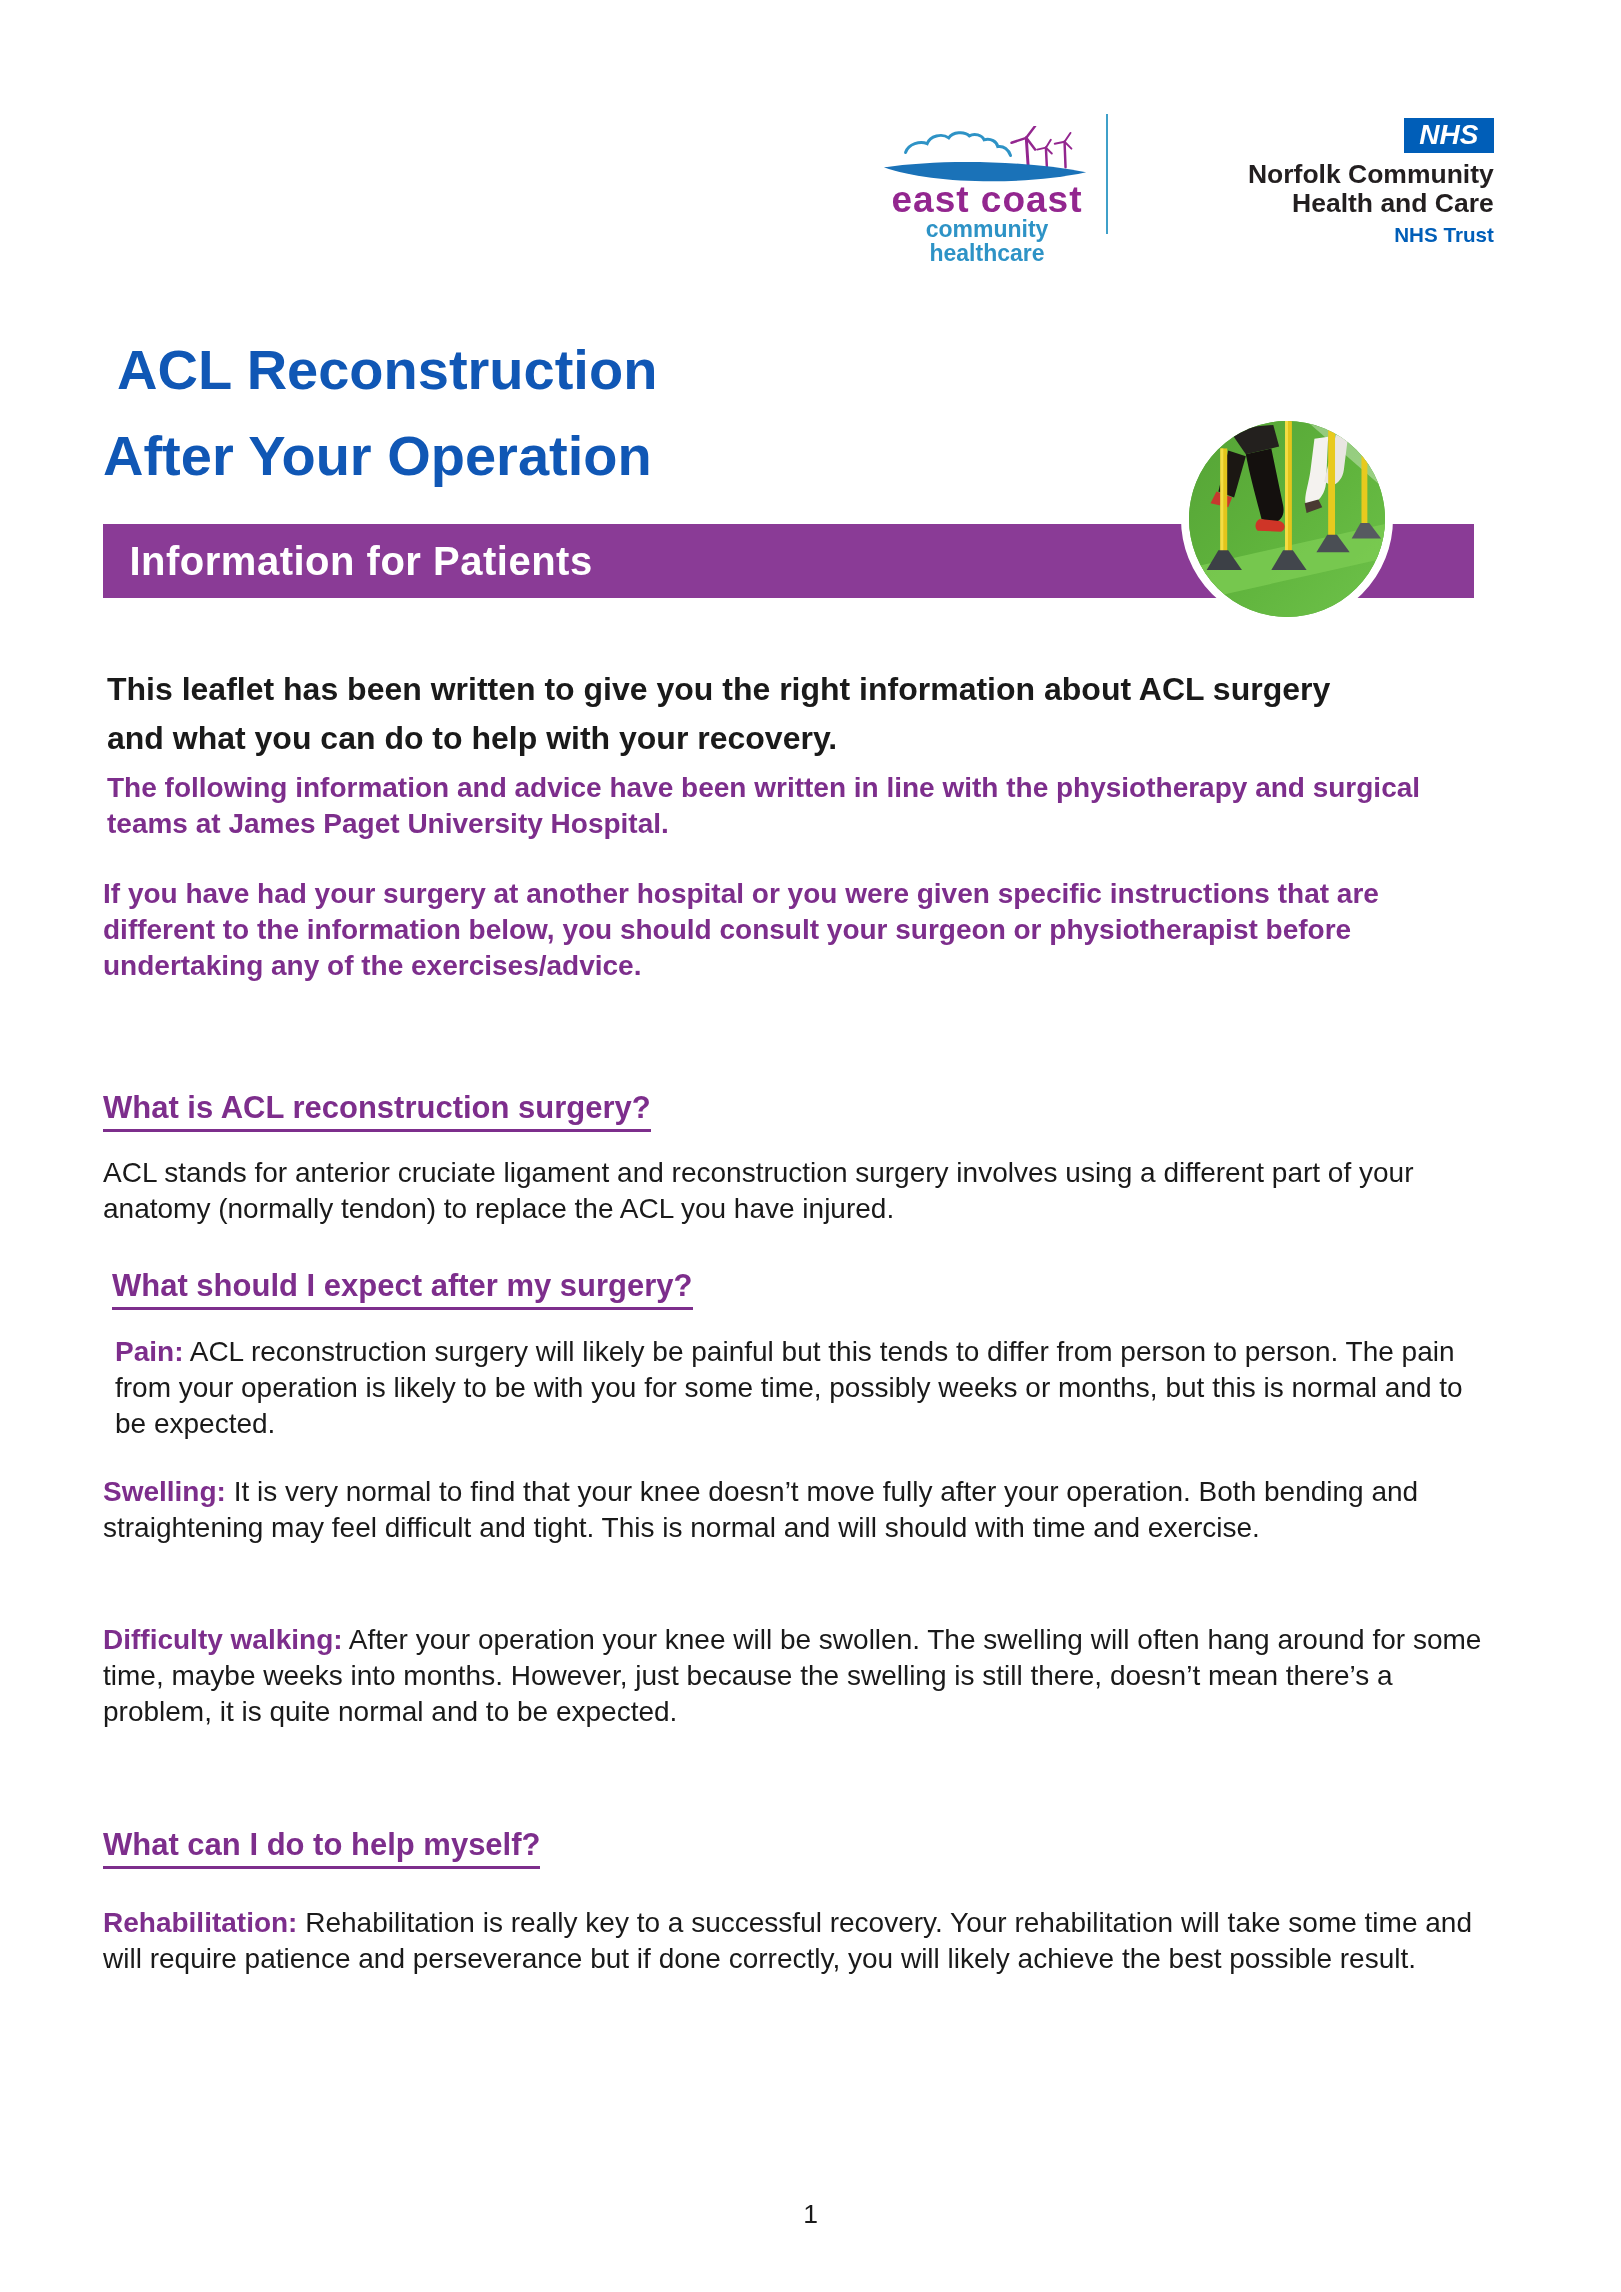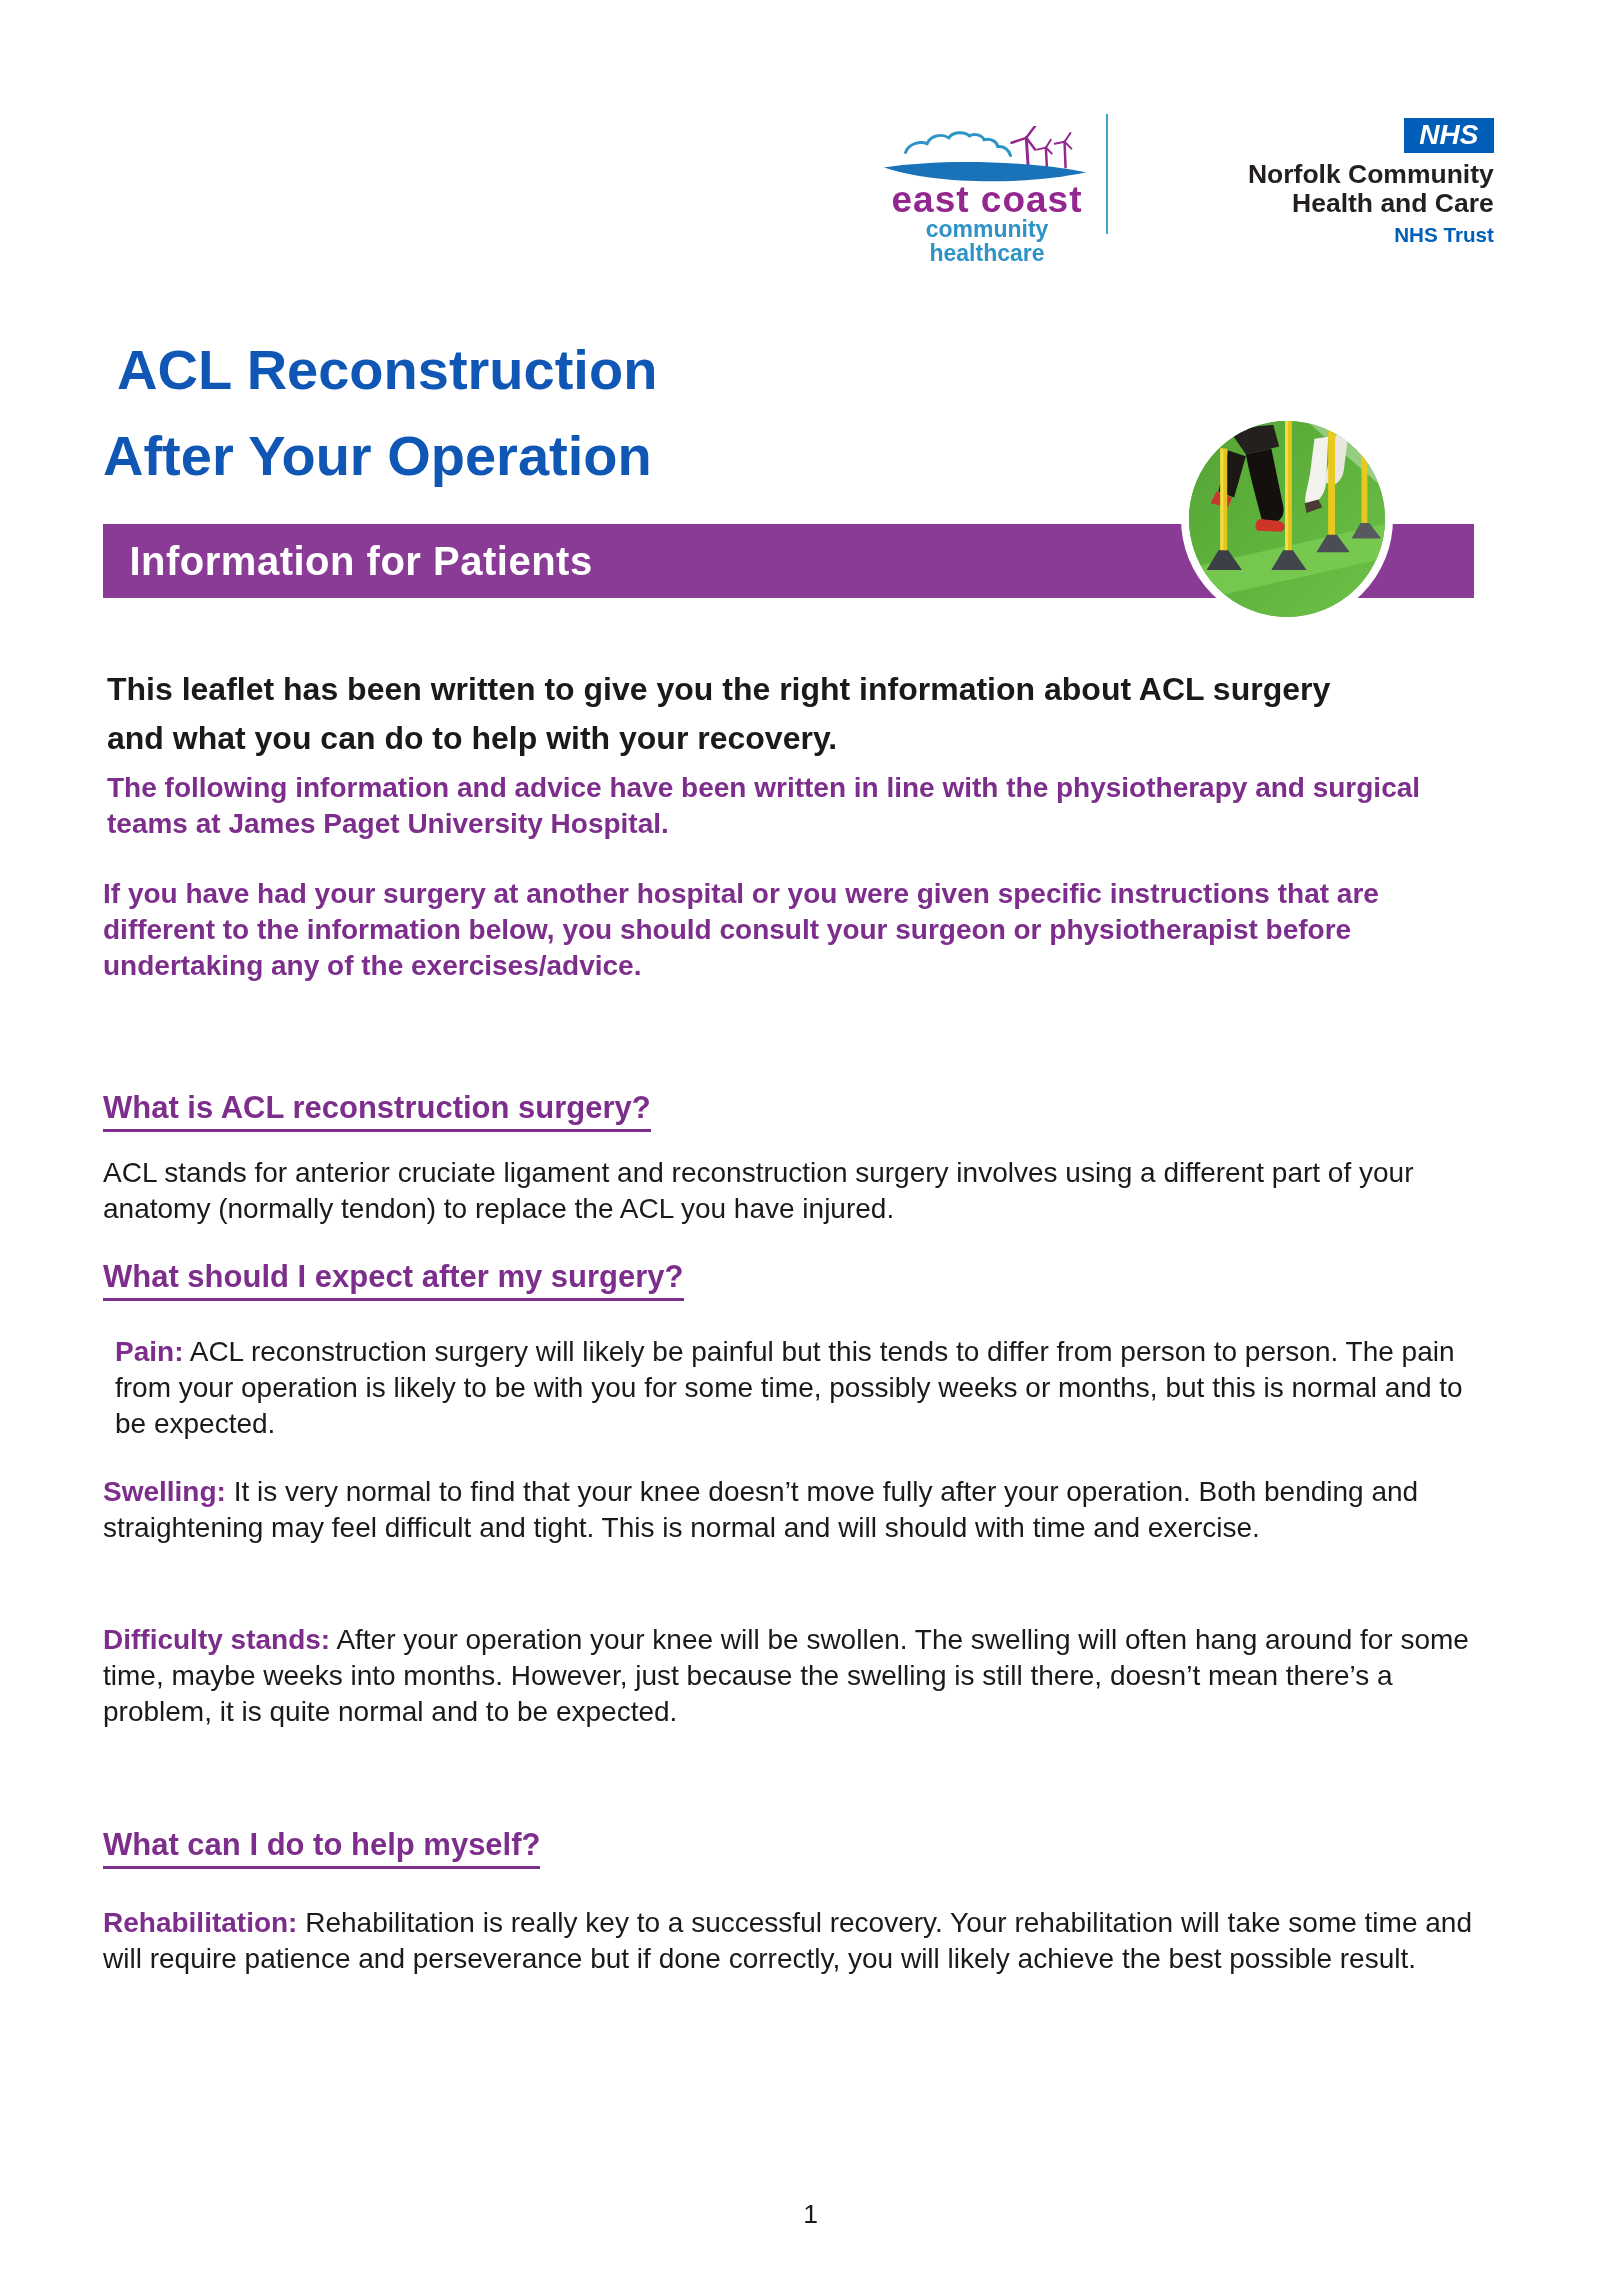--- a/index.html
+++ b/index.html
@@ -152,33 +152,33 @@
 
   <p class="lead" style="margin:4px;">This leaflet has been written to give you the right information about ACL surgery and what you can do to help with your recovery.</p>
   <p class="note note-1" style="margin:4px;">The following information and advice have been written in line with the physiotherapy and surgical teams at James Paget University Hospital.</p>
   <p class="note note-2" style="margin:0;">If you have had your surgery at another hospital or you were given specific instructions that are different to the information below, you should consult your surgeon or physiotherapist before undertaking any of the exercises/advice.</p>
 
   <h2 class="sec-heading h-what-is" style="margin:0;">
     <span>What is ACL reconstruction surgery?</span>
   </h2>
   <p class="body-p p-what-is" style="margin:0;">ACL stands for anterior cruciate ligament and reconstruction surgery involves using a different part of your anatomy (normally tendon) to replace the ACL you have injured.</p>
 
-  <h2 class="sec-heading h-expect" style="margin:0;text-align:center;">
+  <h2 class="sec-heading h-expect" style="margin:9px;text-align:center;">
     <span>What should I expect after my surgery?</span>
   </h2>
   <p class="body-p p-pain" style="margin:12px;">
     <span class="lbl">Pain:</span>
     <span>ACL reconstruction surgery will likely be painful but this tends to differ from person to person. The pain from your operation is likely to be with you for some time, possibly weeks or months, but this is normal and to be expected.</span>
   </p>
   <p class="body-p p-swelling" style="margin:0;">
     <span class="lbl">Swelling:</span>
     <span>It is very normal to find that your knee doesn’t move fully after your operation. Both bending and straightening may feel difficult and tight. This is normal and will should with time and exercise.</span>
   </p>
   <p class="body-p p-difficulty" style="margin:0;">
-    <span class="lbl">Difficulty stands:</span>
+    <span class="lbl">Difficulty walking:</span>
     <span>After your operation your knee will be swollen. The swelling will often hang around for some time, maybe weeks into months. However, just because the swelling is still there, doesn’t mean there’s a problem, it is quite normal and to be expected.</span>
   </p>
 
   <h2 class="sec-heading h-help" style="margin:0;">
     <span>What can I do to help myself?</span>
   </h2>
   <p class="body-p p-rehab" style="margin:0;">
     <span class="lbl">Rehabilitation:</span>
     <span>Rehabilitation is really key to a successful recovery. Your rehabilitation will take some time and will require patience and perseverance but if done correctly, you will likely achieve the best possible result.</span>
   </p>

